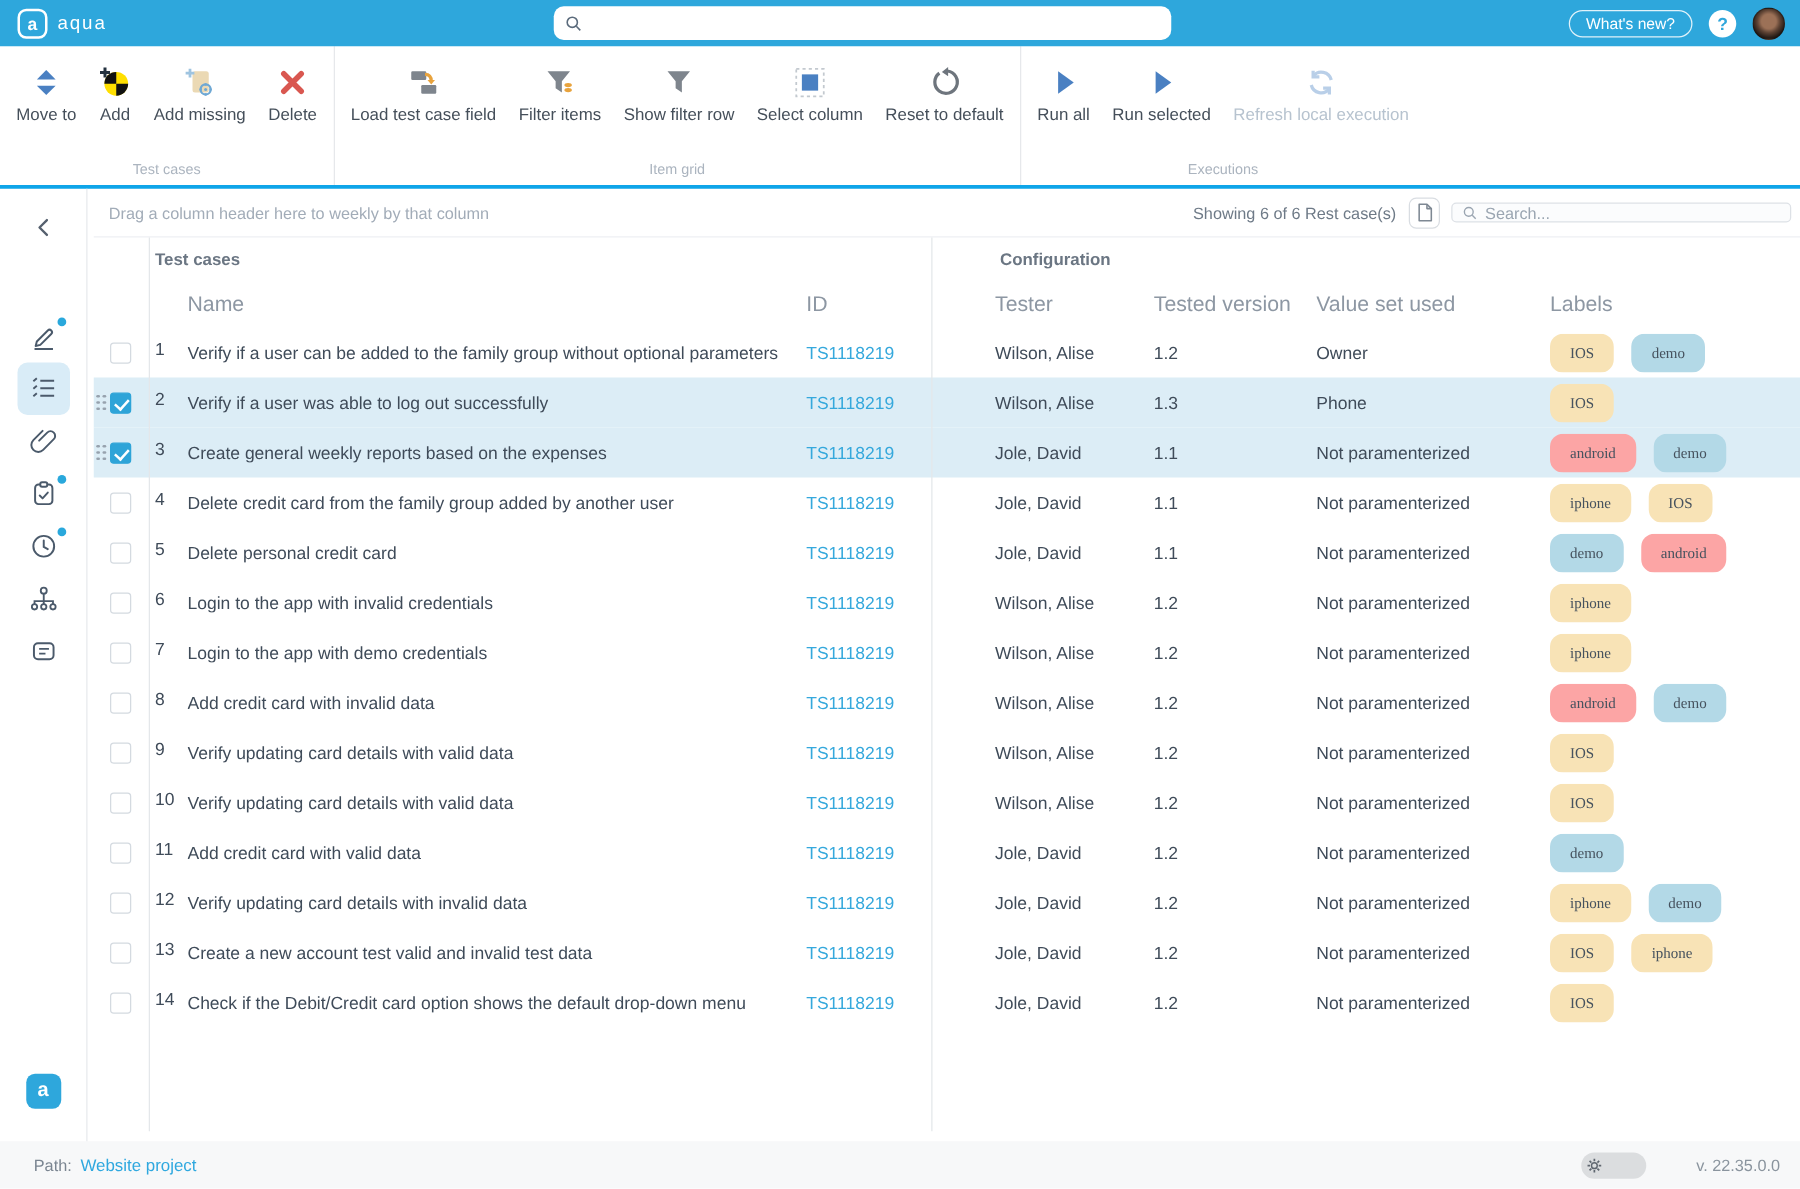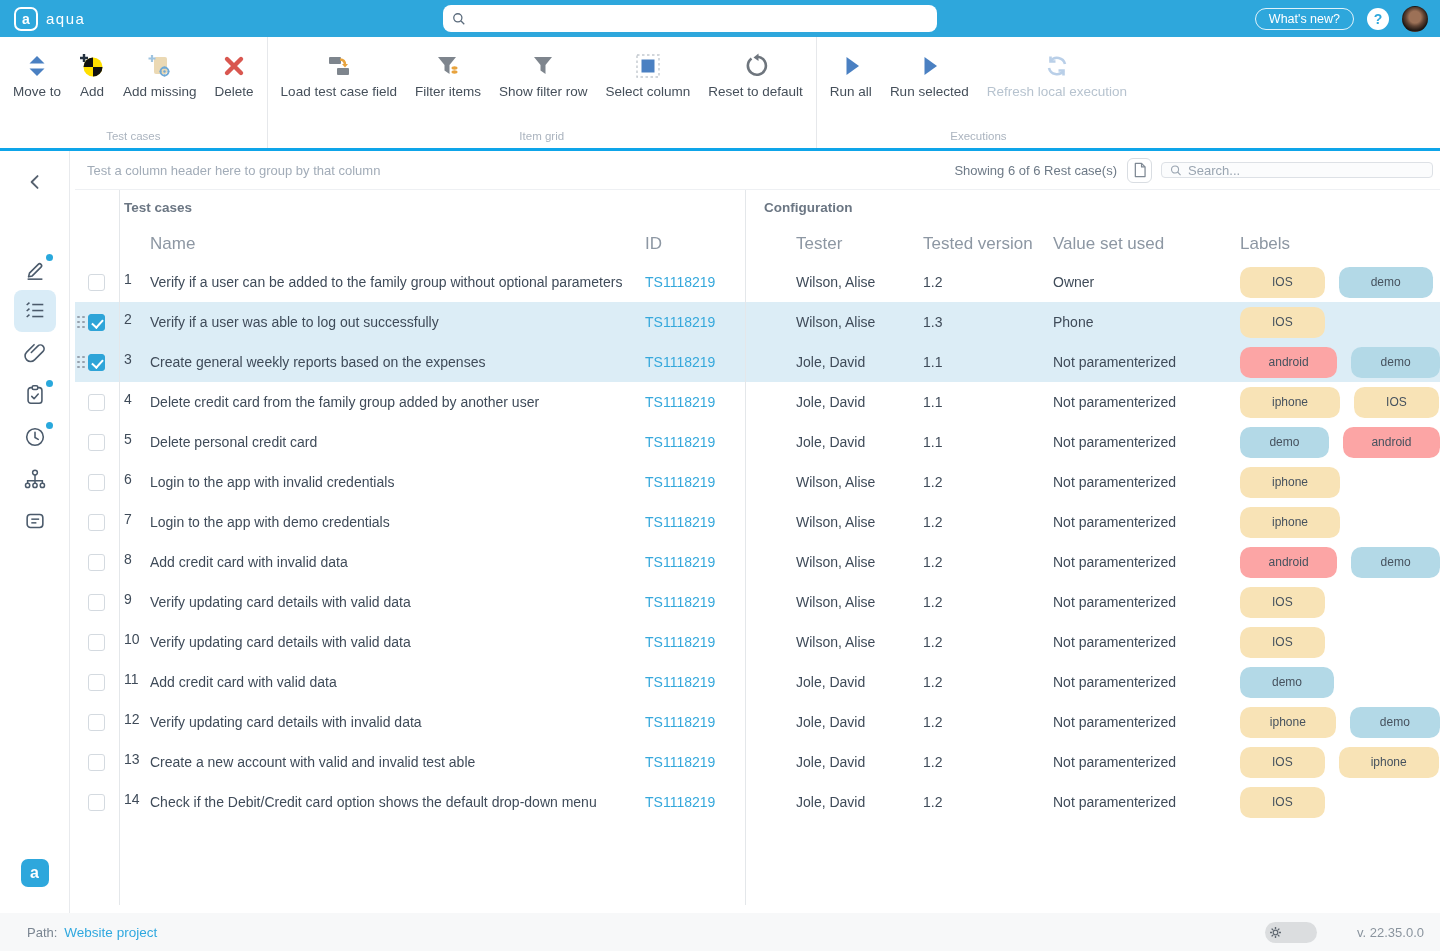--- a/index.html
+++ b/index.html
@@ -52,35 +52,35 @@
   .grid-area { position:relative; height:715px; }
   .vline { position:absolute; top:0; bottom:0; width:1px; background:#E4E7EA; }
   .vline.v1 { left:44px; } .vline.v2 { left:670px; }
   .grow { display:grid; grid-template-columns:44px 31px 490px 105px 178px 130px 166px 1fr; align-items:center; }
   .ghead1 { height:35px; }
   .ghead1 .gcell { font-size:13.5px; font-weight:700; color:#6B7683; }
   .ghead2 { height:37px; }
   .ghead2 .gcell { font-size:17px; color:#8D97A3; }
   .gcell { overflow:hidden; white-space:nowrap; }
   .span-tc { grid-column:2 / 5; padding-left:5px; }
-  .span-cfg { grid-column:5 / 9; padding-left:19px; }
+  .span-cfg { grid-column:5 / 9; padding-left:19px;margin-left:36px; }
   .c-name { padding-left:0; } .c-id { padding-left:5px; }
   .c-tester { padding-left:51px; } .c-ver { padding-left:0; } .c-val { padding-left:0; } .c-labels { padding-left:21px; }
   .row { height:40px; font-size:14px; color:#3F4B59; }
   .row.selected { background:#DCEDF6; }
   .cell-check { display:flex; align-items:center; height:100%; position:relative; }
   .drag-dots { position:absolute; left:2px; display:grid; grid-template-columns:repeat(2,3px); grid-auto-rows:3px; gap:2px 2px; }
   .drag-dots i { width:2.5px; height:2.5px; border-radius:50%; background:#97A2AE; }
   .cb { width:17px; height:17px; border:1px solid #D4DAE0; background:#fff; border-radius:3px; margin-left:13px; cursor:pointer; }
   .cb.checked { background:#2EA4D8; border-color:#2EA4D8; position:relative; }
   .cb.checked::after { content:""; position:absolute; left:5px; top:2px; width:5px; height:9px; border:solid #fff; border-width:0 2px 2px 0; transform:rotate(42deg); }
   .c-num { color:#3F4B59; align-self:start; padding-top:9px; font-size:14px; padding-left:5px; }
   .id-link { color:#35A8DC; text-decoration:none; cursor:pointer; }
   .pills { display:flex; gap:14px; align-items:center; }
-  .pill { height:31px; border-radius:10.5px; padding:0 32px; font-size:12px; color:#46525E; display:flex; align-items:center; justify-content:center; min-width:40px; }
+  .pill { height:31px; border-radius:10.5px; padding:0 16px; font-size:12px; color:#46525E; display:flex; align-items:center; justify-content:center; min-width:40px;font-family:Liberation Serif, serif; }
   .pill.yellow { background:#F8E3B6; }
   .pill.blue { background:#B3D9E7; }
   .pill.lavender { background:#fca5a5; }
 
   
   .footer { height:38px; background:#F7F8F9; display:flex; align-items:center; padding:0 16px 0 27px; margin-bottom:3px; }
   .path-label { font-size:13px; color:#7A8591; margin-right:7px; }
   .path-link { font-size:13.5px; color:#2FA8DF; cursor:pointer; }
   .footer-right { margin-left:auto; display:flex; align-items:center; gap:40px;justify-content:space-between; }
   .gear-pill { width:52px; height:21px; border-radius:11px; background:#DBDDDF; display:flex; align-items:center; padding-left:3px; cursor:pointer; }
@@ -302,21 +302,21 @@
             <line x1="9" y1="11" x2="17.5" y2="11" stroke="#4B5A6B" stroke-width="1.6"></line>
             <line x1="9" y1="15" x2="14.5" y2="15" stroke="#4B5A6B" stroke-width="1.6"></line>
           </svg>
       </div>
     </div>
     <div class="sb-logo">a</div>
   </div>
 
   <div class="main">
     <div class="grid-toolbar">
-      <span class="drag-hint">Test a column header here to group by that column</span>
+      <span class="drag-hint">Drag a column header here to weekly by that column</span>
       <span class="showing">Showing 6 of 6 Rest case(s)</span>
       <button class="doc-btn">
         <svg width="14" height="16" viewBox="0 0 18 20">
             <path d="M3 1.5 H11 L15.5 6 V18.5 H3 Z" fill="none" stroke="#7E8893" stroke-width="1.6" stroke-linejoin="round"></path>
             <path d="M11 1.5 V6 H15.5" fill="none" stroke="#7E8893" stroke-width="1.6" stroke-linejoin="round"></path>
           </svg>
       </button>
       <div class="grid-search">
         <svg width="13" height="13" viewBox="0 0 24 24">
             <circle cx="10" cy="10" r="7" fill="none" stroke="#9AA5B1" stroke-width="2.2"></circle>
@@ -560,21 +560,21 @@
                 <span class="pill yellow">iphone</span>
                 <span class="pill blue">demo</span>
               </span>
             </div>
           </div>
           <div class="grow row">
             <div class="cell-check">
               <span class="cb"></span>
             </div>
             <div class="gcell c-num">13</div>
-            <div class="gcell c-name">Create a new account with valid and invalid test able</div>
+            <div class="gcell c-name">Create a new account test valid and invalid test data</div>
             <div class="gcell c-id"><span class="id-link">TS1118219</span></div>
             <div class="gcell c-tester">Jole, David</div>
             <div class="gcell c-ver">1.2</div>
             <div class="gcell c-val">Not paramenterized</div>
             <div class="gcell c-labels">
               <span class="pills">
                 <span class="pill yellow">IOS</span>
                 <span class="pill yellow">iphone</span>
               </span>
             </div>

